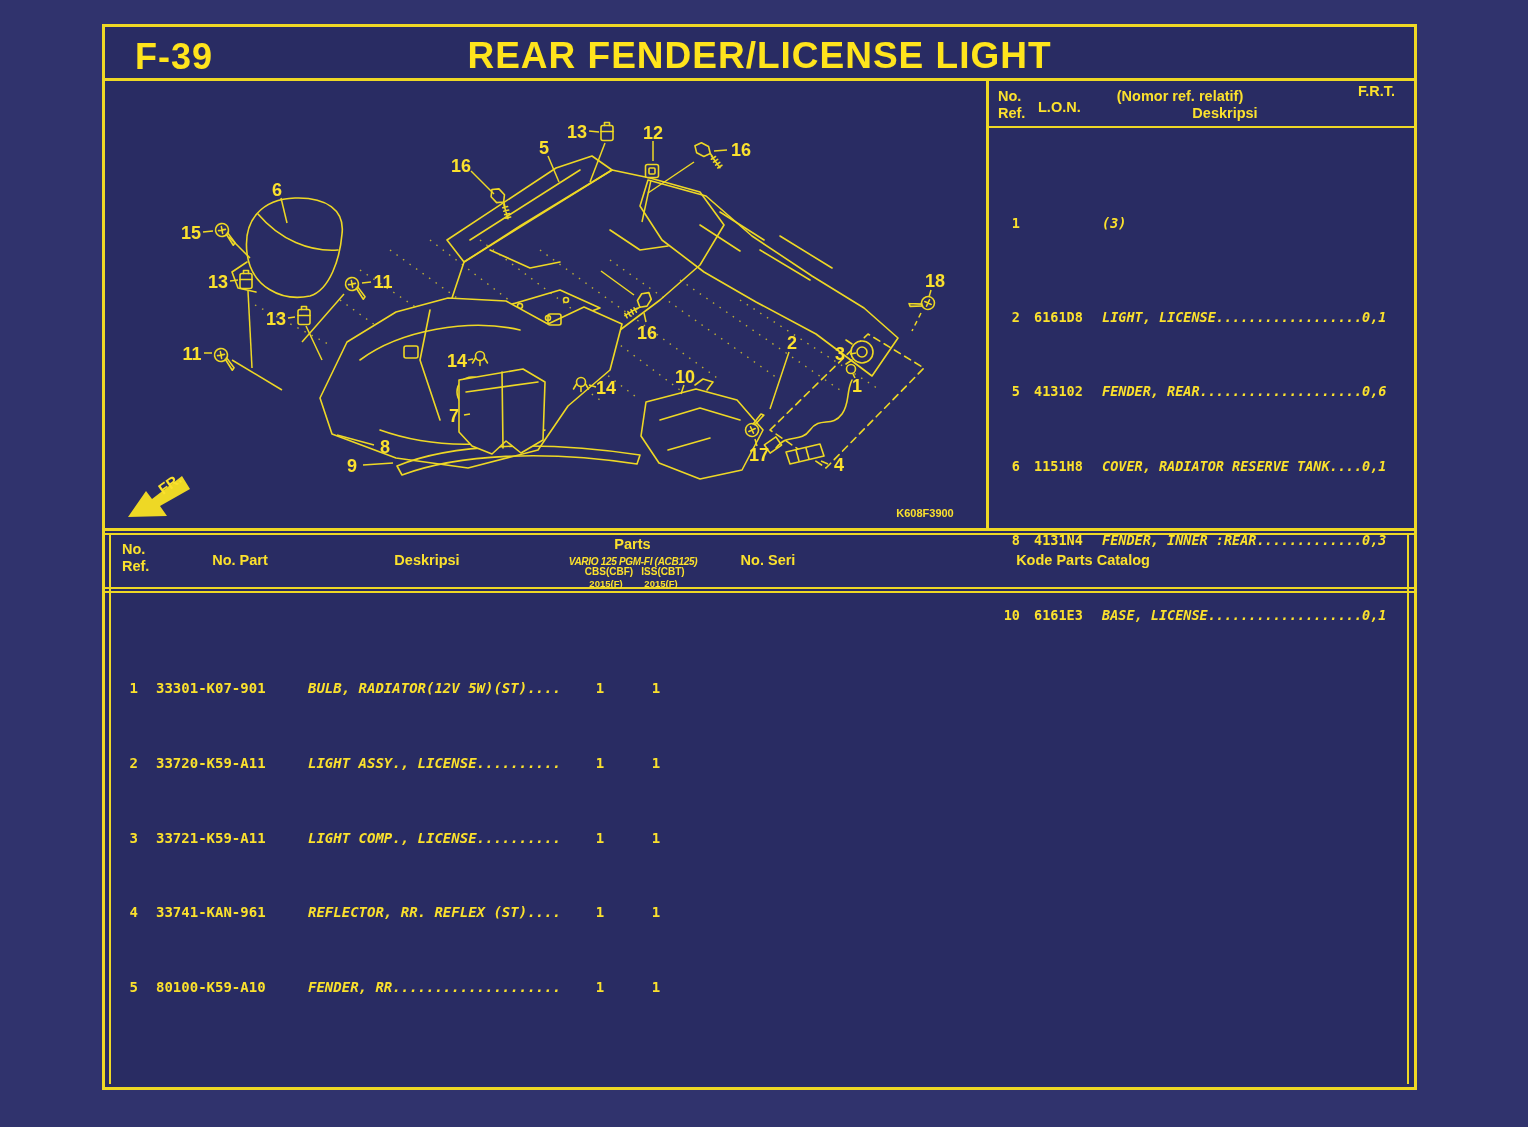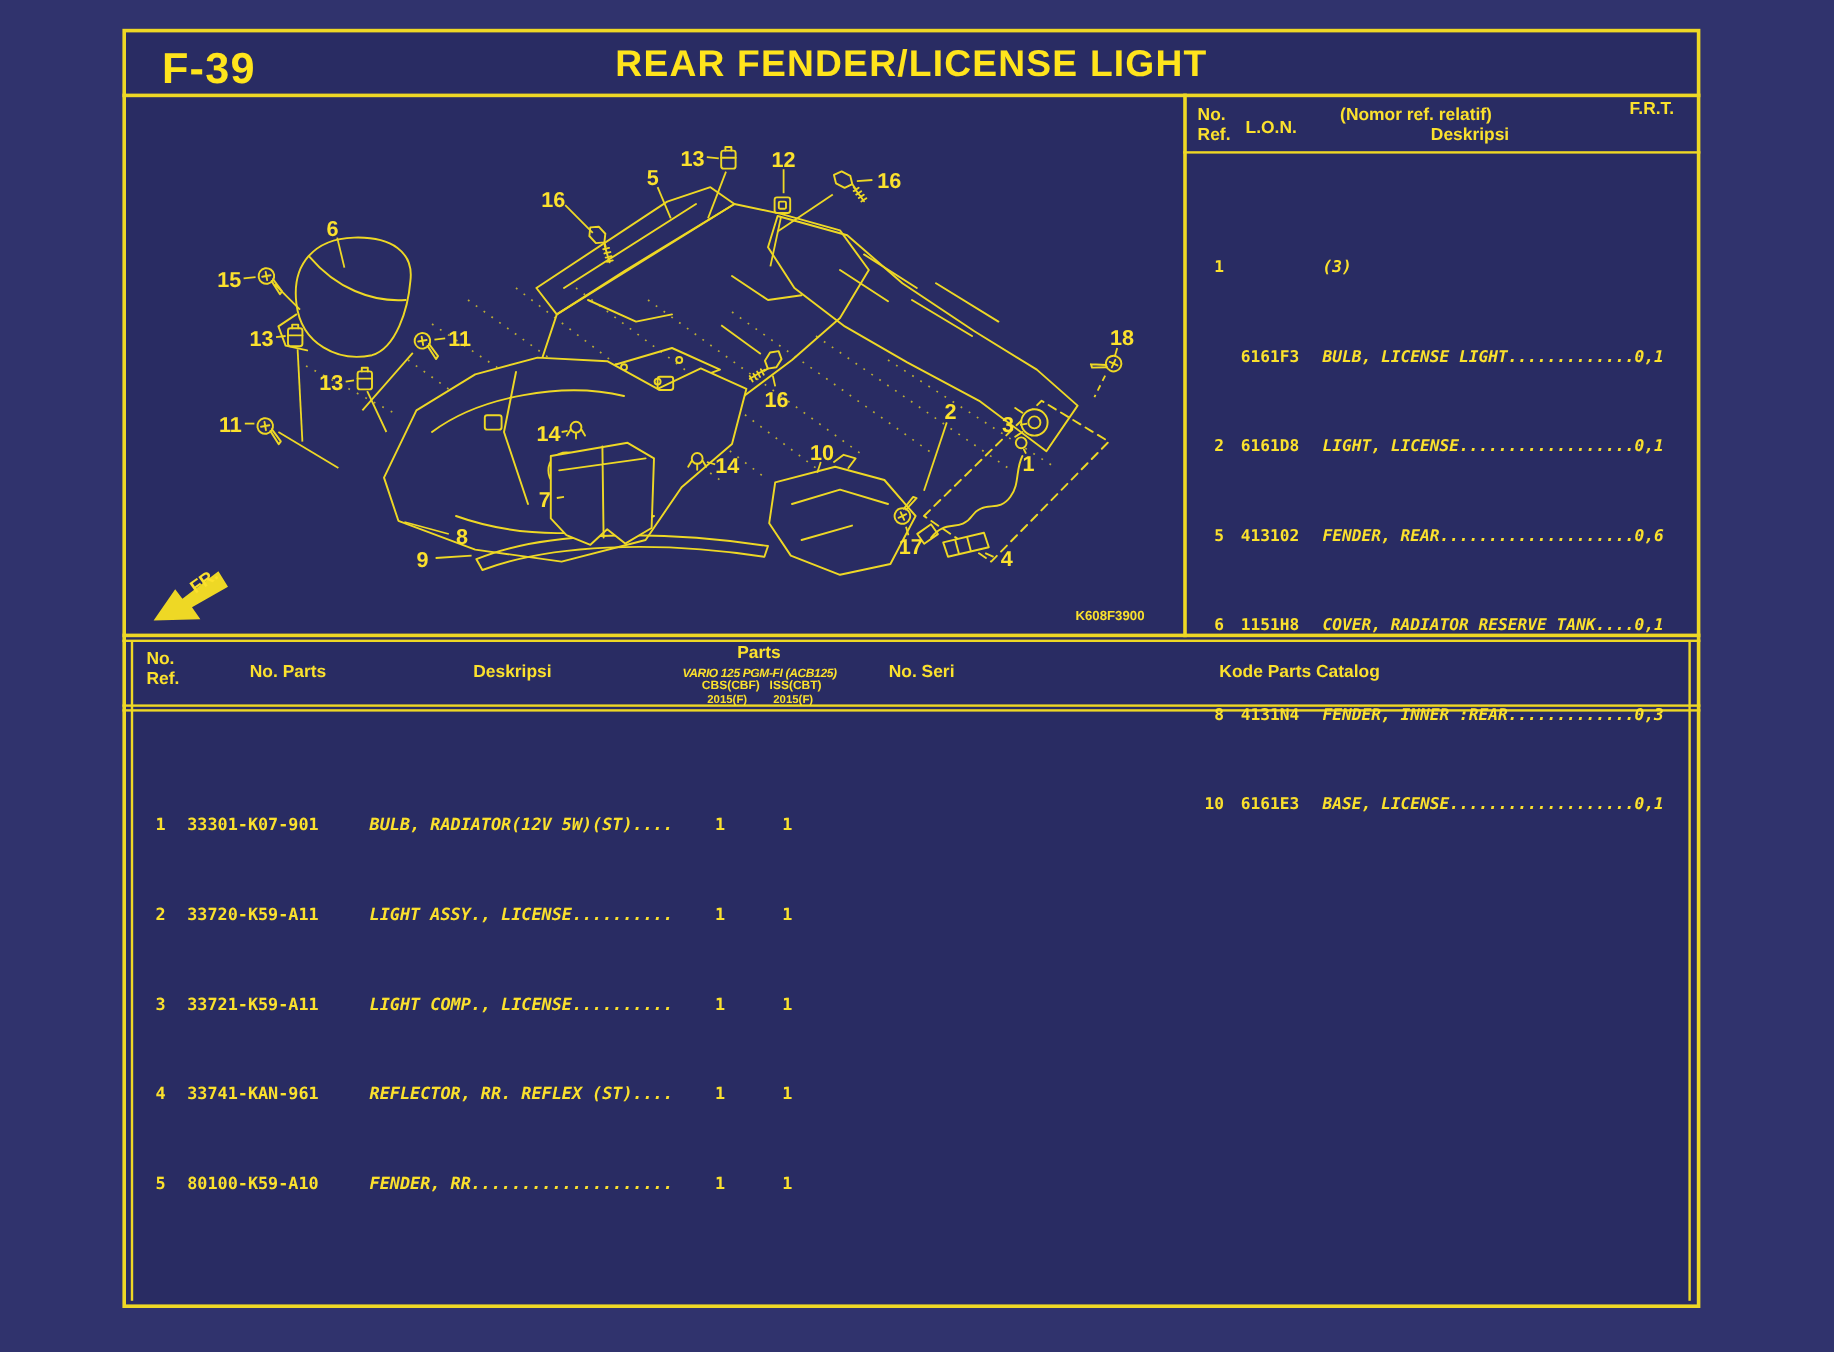--- a/index.html
+++ b/index.html
@@ -10,21 +10,21 @@
     width:1528px;height:1127px;position:relative;overflow:hidden;
     background:var(--background);
     font-family:"Liberation Sans",sans-serif;
   }
   .abs{position:absolute;}
   .ln{position:absolute;background:var(--line);}
   #panel-bg{left:102px;top:24px;width:1315px;height:1066px;background:var(--panel);}
   #outer-border{left:102px;top:24px;width:1309px;height:1060px;border:3px solid var(--line);}
   
   #page-code{left:135px;top:36px;font-size:36px;font-weight:bold;color:var(--title);letter-spacing:1px;}
-  #page-title{left:102px;top:35px;width:1315px;text-align:center;font-size:31px;font-weight:bold;color:var(--title);letter-spacing:1px;}
+  #page-title{left:102px;top:35px;width:1315px;text-align:center;font-size:37px;font-weight:bold;color:var(--title);letter-spacing:1px;}
   
   #l-title{left:102px;top:78px;width:1315px;height:3px;}
   #l-mid-bottom{left:102px;top:528px;width:1315px;height:3px;}
   #l-head-top{left:102px;top:533px;width:1315px;height:2px;}
   #l-head-bot1{left:102px;top:587px;width:1315px;height:2px;}
   #l-head-bot2{left:102px;top:591px;width:1315px;height:2px;}
   #v-div{left:986px;top:78px;width:3px;height:453px;}
   #l-refhdr{left:986px;top:126px;width:431px;height:2px;}
   #v-inner-left{left:109px;top:535px;width:2px;height:549px;}
   #v-inner-right{left:1407px;top:535px;width:2px;height:549px;}
@@ -105,25 +105,20 @@
 
 <div class="abs mono" id="ref-rows">
   
 
     <div class="rrow">
       <span class="r-ref">1</span>
       <span class="r-lon"></span>
       <span class="r-desc"><i>(3)</i><i></i><i></i></span>
     </div>
   
-    <div class="rrow">
-      <span class="r-ref"></span>
-      <span class="r-lon">6161F3</span>
-      <span class="r-desc"><i>BULB, LICENSE LIGHT</i><i>.............</i><i>0,1</i></span>
-    </div>
   
     <div class="rrow">
       <span class="r-ref">2</span>
       <span class="r-lon">6161D8</span>
       <span class="r-desc"><i>LIGHT, LICENSE</i><i>..................</i><i>0,1</i></span>
     </div>
   
     <div class="rrow">
       <span class="r-ref">5</span>
       <span class="r-lon">413102</span>
@@ -146,21 +141,21 @@
       <span class="r-ref">10</span>
       <span class="r-lon">6161E3</span>
       <span class="r-desc"><i>BASE, LICENSE</i><i>...................</i><i>0,1</i></span>
     </div>
   </div>
 
 <div class="abs hdr" id="pt-noref">
   <div>No.</div>
   <div>Ref.</div>
 </div>
-<div class="abs hdr" id="pt-part">No. Parts</div>
+<div class="abs hdr" id="pt-part">No. Part</div>
 <div class="abs hdr" id="pt-desk">Deskripsi</div>
 <div class="abs hdr" id="pt-jumlah">Parts</div>
 <div class="abs" id="pt-variant">VARIO 125 PGM-FI (ACB125)</div>
 <div class="abs" id="pt-cbs">CBS(CBF)</div>
 <div class="abs" id="pt-iss">ISS(CBT)</div>
 <div class="abs" id="pt-y1">2015(F)</div>
 <div class="abs" id="pt-y2">2015(F)</div>
 <div class="abs hdr" id="pt-seri">No. Seri</div>
 <div class="abs hdr" id="pt-kode">Kode Parts Catalog</div>
 

